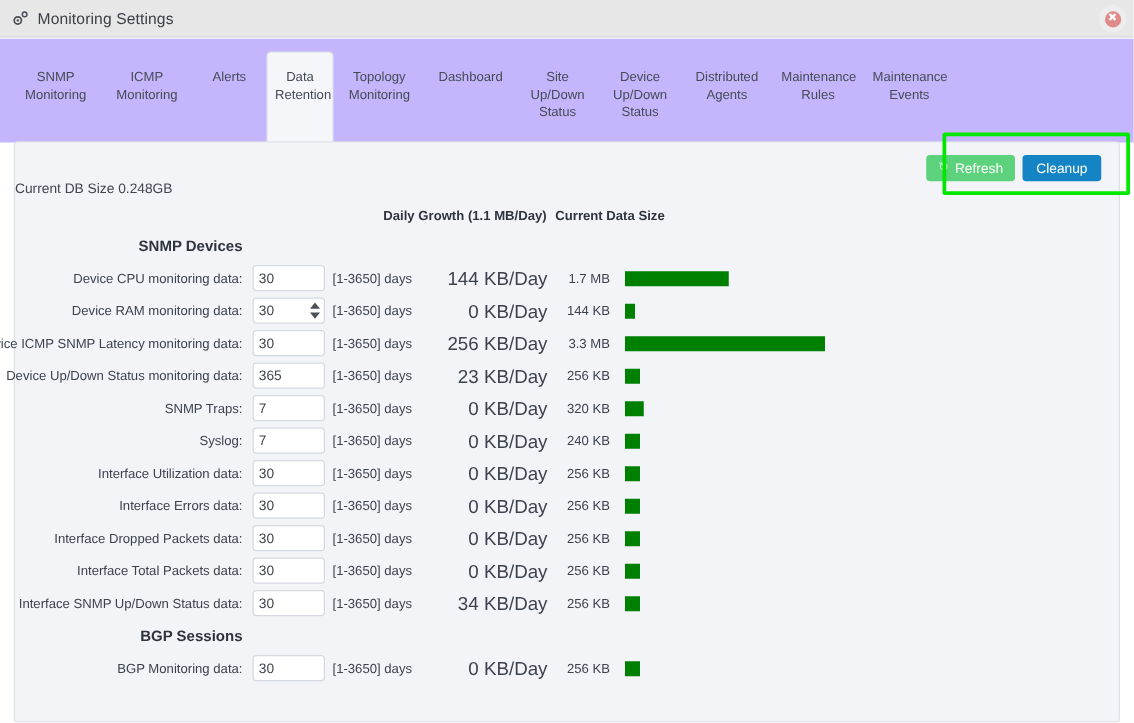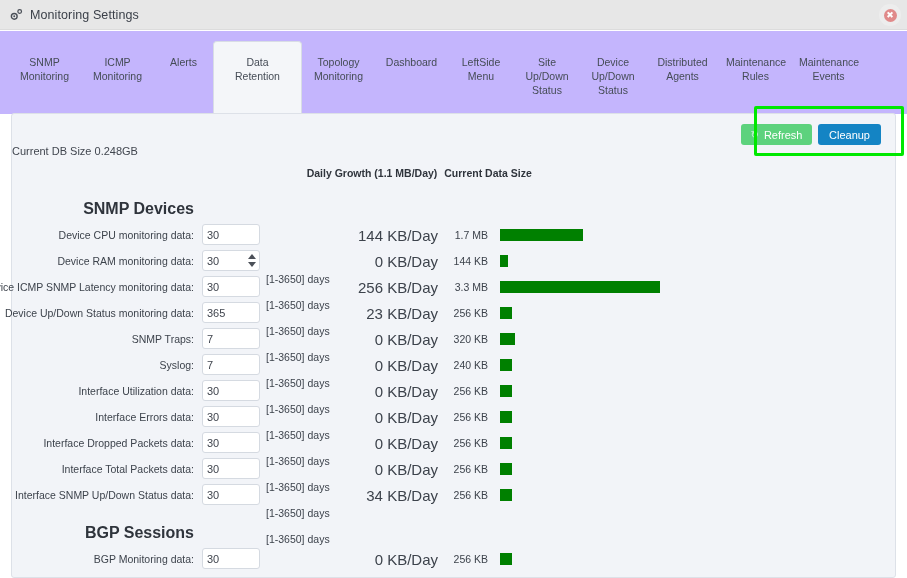--- a/index.html
+++ b/index.html
@@ -135,22 +135,22 @@
     width: 885px; height: 18px;
     font-size: 10.5px; font-weight: bold; color: #2f343c;
   }
   .hdr-growth { position: absolute; left: 290px; width: 140px; text-align: center; }
   .hdr-size   { position: absolute; left: 432px; width: 88px; text-align: center; }
 
   .rows { position: absolute; left: 0; top: 70px; width: 885px; }
 
   .group-title {
     height: 26px;
-    font-size: 16px; font-weight: bold; color: #2f343c;
-    display: flex; align-items: center; margin-top: 12px;
+    font-size: 12px; font-weight: bold; color: #2f343c;
+    display: flex; align-items: center;
   }
   .group-title span { position: absolute; left: 0; width: 182px; text-align: right; }
 
   .row {
     position: relative;
     height: 26px;
     display: block;
   }
   .row .label {
     position: absolute; left: 0; top: 0;
@@ -186,21 +186,21 @@
     display: block; width: 0; height: 0;
     border-left: 4px solid transparent;
     border-right: 4px solid transparent;
   }
   .row .field .spinner i.up   { border-bottom: 5px solid #4b5058; }
   .row .field .spinner i.down { border-top: 5px solid #4b5058; }
 
   .row .range {
     position: absolute; left: 254px; top: 0; height: 26px;
     display: flex; align-items: center;
-    font-size: 10.5px; color: #3d434c; margin-top: 44px;
+    font-size: 10.5px; color: #3d434c;
   }
   .row .growth {
     position: absolute; left: 330px; top: 0; width: 96px; height: 26px;
     display: flex; align-items: center; justify-content: flex-end;
     font-size: 15px; color: #3d434c;
   }
   .row .size {
     position: absolute; left: 434px; top: 0; width: 42px; height: 26px;
     display: flex; align-items: center; justify-content: flex-end;
     font-size: 10.5px; color: #3d434c;
@@ -234,27 +234,25 @@
     </div>
   </div>
 
   <div class="tabstrip">
     <div class="tabs" id="tabs-container">
         <div class="tab" style="width: 73px;">SNMP
 Monitoring</div>
         <div class="tab" style="width: 73px;">ICMP
 Monitoring</div>
         <div class="tab" style="width: 59px;">Alerts</div>
-        <div class="tab active" style="width: 89px;">Data
+        <div class="tab active" style="width: 54px;">Data
 Retention</div>
         <div class="tab" style="width: 73px;">Topology
 Monitoring</div>
         <div class="tab" style="width: 73px;">Dashboard</div>
-        <div class="tab" style="width: 66px;">LeftSide
-Menu</div>
         <div class="tab" style="width: 66px;">Site
 Up/Down
 Status</div>
         <div class="tab" style="width: 66px;">Device
 Up/Down
 Status</div>
         <div class="tab" style="width: 73px;">Distributed
 Agents</div>
         <div class="tab" style="width: 73px;">Maintenance
 Rules</div>

